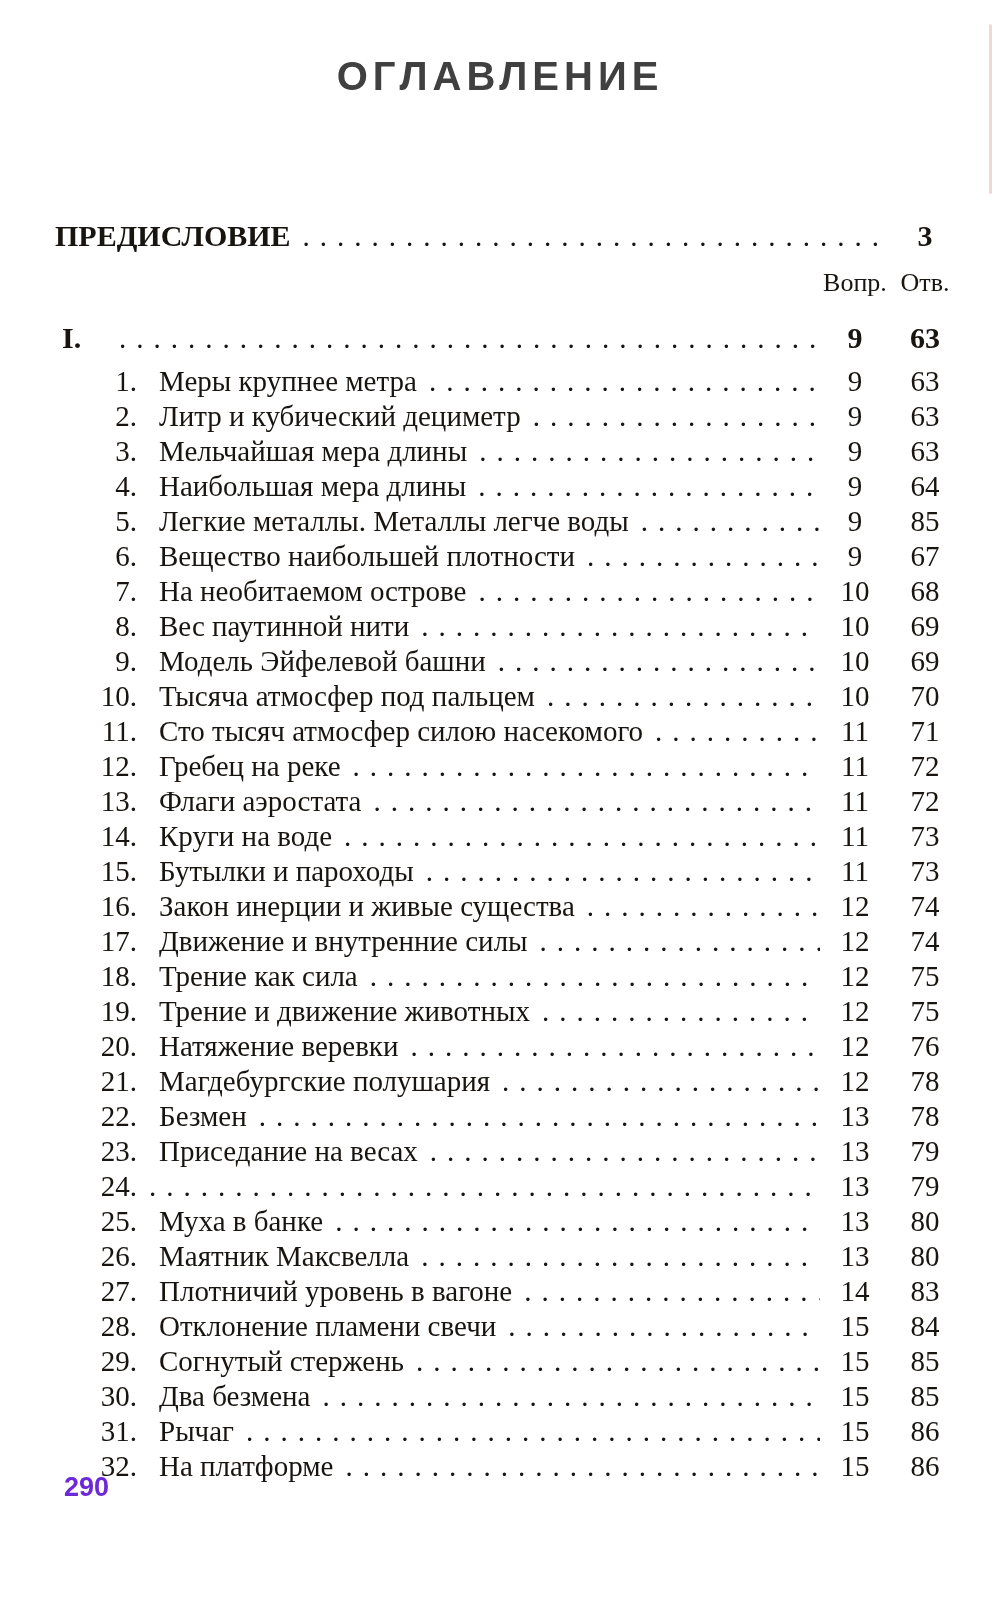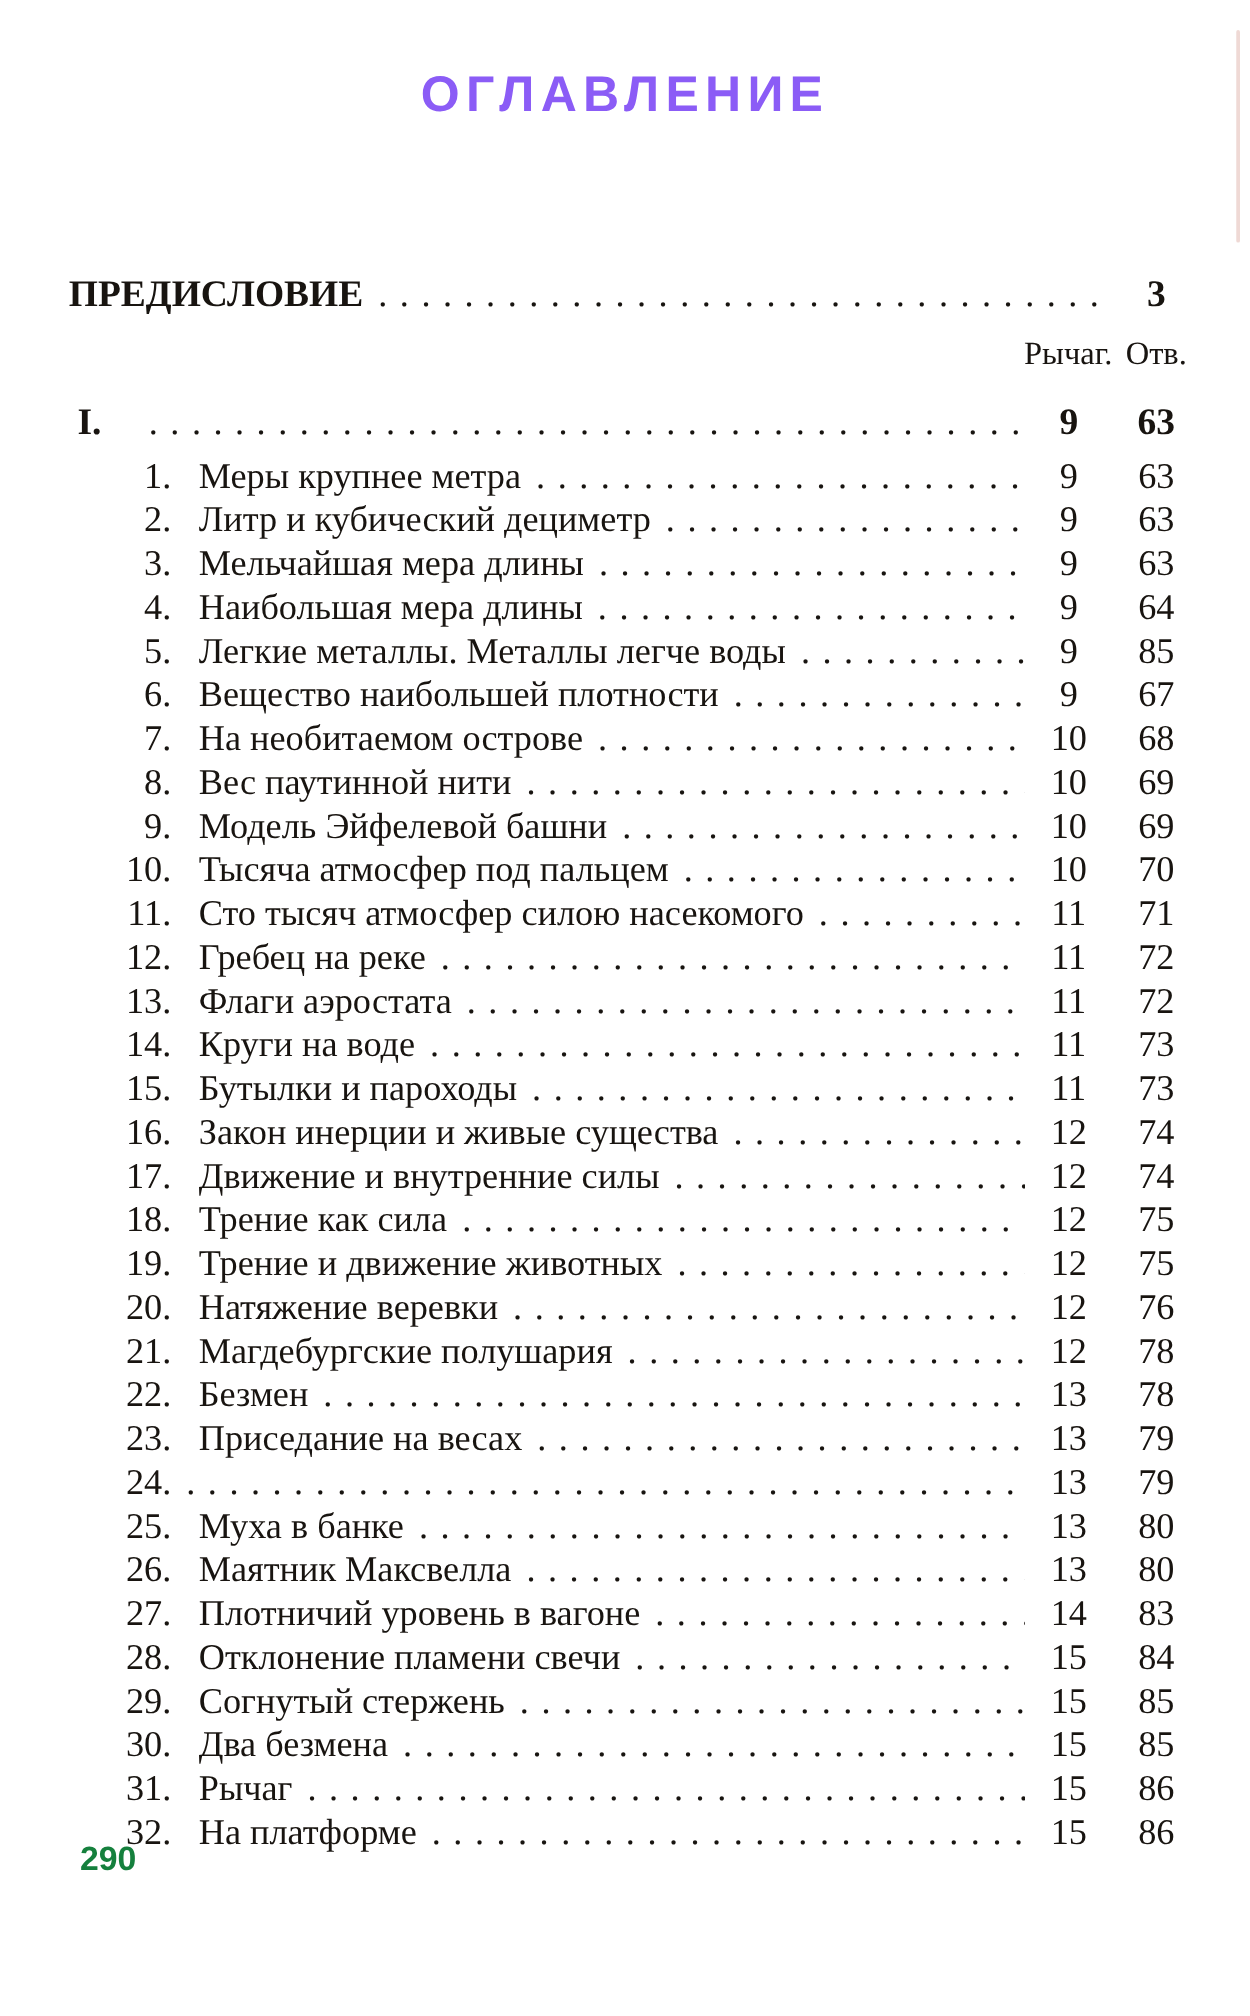--- a/index.html
+++ b/index.html
@@ -14,21 +14,21 @@
     box-sizing: border-box;
   }
   .book-title {
     padding-top: 54px;
     text-align: center;
     font-family: "Liberation Sans", sans-serif;
     font-weight: bold;
     font-size: 40px;
     line-height: 44px;
     letter-spacing: 5px;
-    color: #8b5cf6;
+    color: #404040;
   }
   .toc {
     padding-left: 55px;
     padding-right: 40px;
   }
   .row {
     display: flex;
     align-items: baseline;
     line-height: 35px;
     font-size: 29px;
@@ -76,21 +76,21 @@
     text-align: right;
   }
   .item-title { padding-left: 22px; }
   .page-footer {
     position: absolute;
     left: 64px;
     top: 1472px;
     font-family: "Liberation Sans", sans-serif;
     font-weight: bold;
     font-size: 27px;
-    color: #15803d;
+    color: #6d28d9;
   }
   .scan-artifact {
     position: absolute;
     left: 989px;
     top: 24px;
     width: 3px;
     height: 170px;
     background: #e7c5bf;
     opacity: 0.65;
     border-radius: 2px;
@@ -106,21 +106,21 @@
   <div class="toc">
 
     <div class="row preface-row">
       <span>ПРЕДИСЛОВИЕ</span>
       <span class="dots">................................................................................</span>
       <span class="col-a">3</span>
     </div>
 
     <div class="row colhead-row">
       <span class="colhead-spacer"></span>
-      <span class="col-q">Рычаг.</span>
+      <span class="col-q">Вопр.</span>
       <span class="col-a">Отв.</span>
     </div>
 
     <div class="row section-row">
       <span class="snum">I.</span>
       <span class="dots">................................................................................</span>
       <span class="col-q">9</span>
       <span class="col-a">63</span>
     </div>
 

